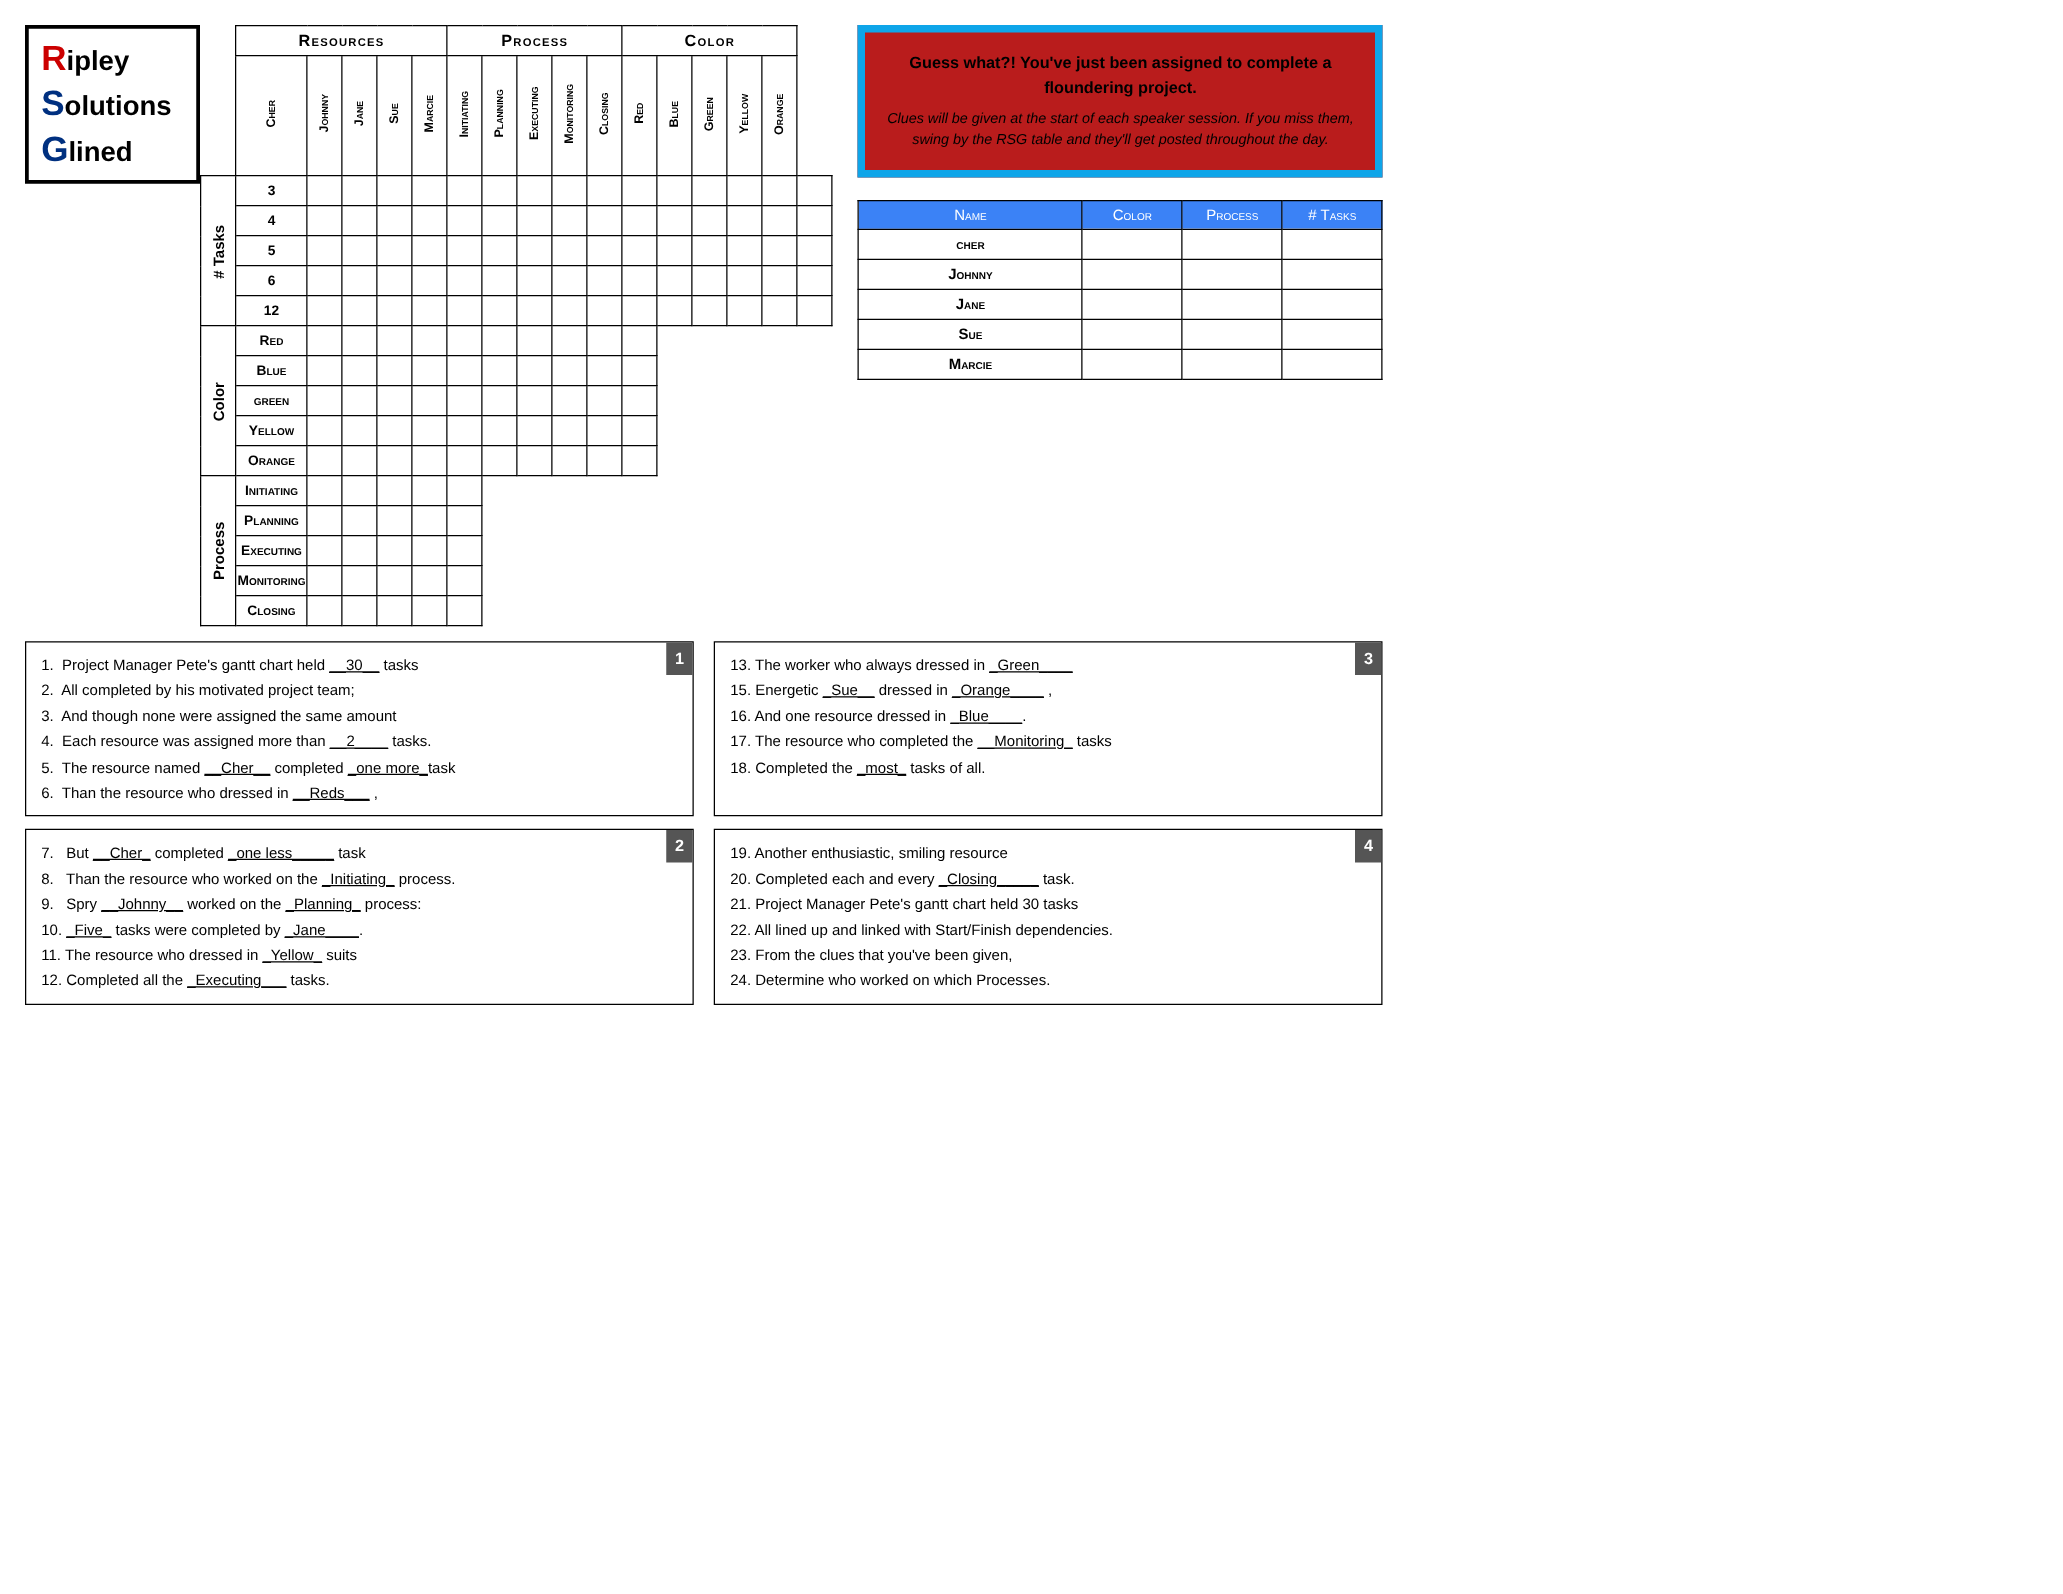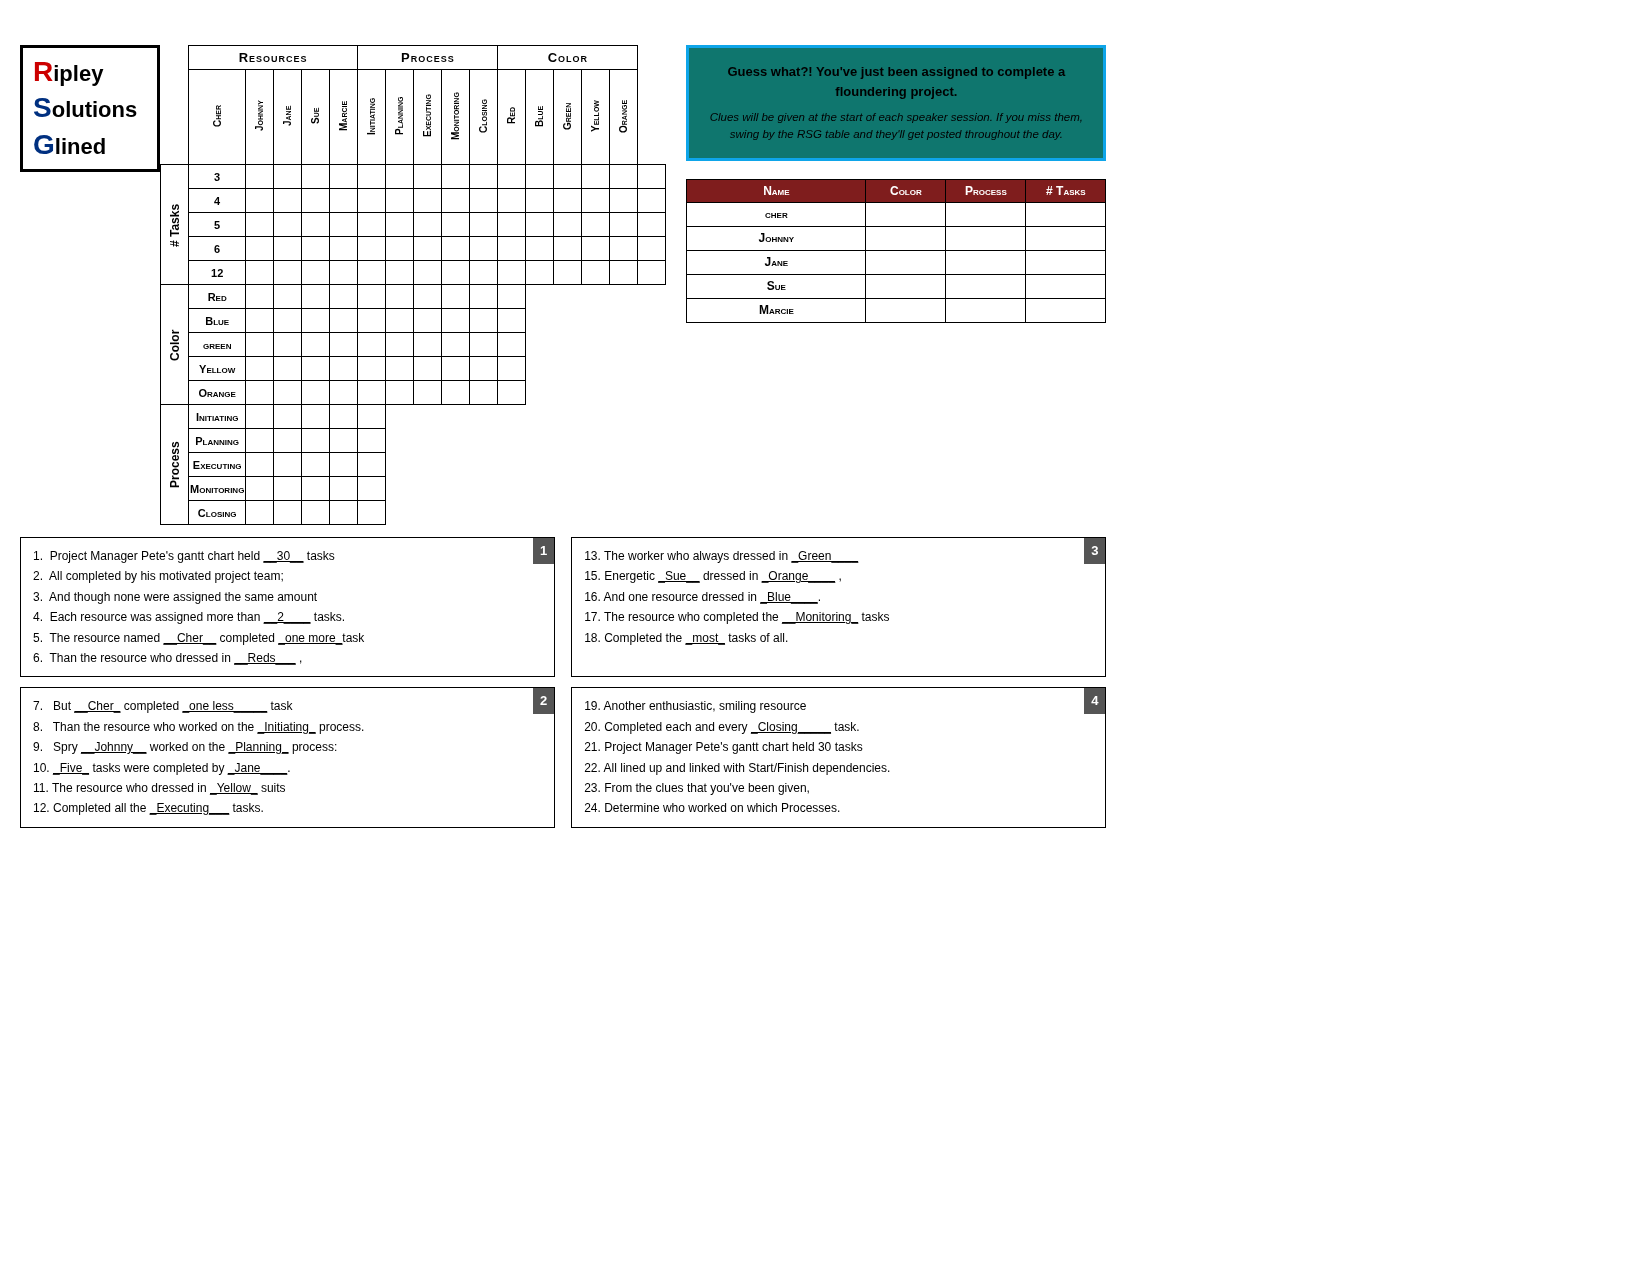--- a/index.html
+++ b/index.html
@@ -108,22 +108,22 @@
 
     
     .data-cell {
       min-width: 28px;
       width: 28px;
       height: 24px;
       background: #fff;
     }
 
     .info-box {
-      background: #0f766e;
-      border: 3px solid #0ea5e9;
+      background: #b91c1c;
+      border: 6px solid #0ea5e9;
       padding: 14px 16px;
       max-width: 420px;
       text-align: center;
       font-size: 12px;
       line-height: 1.5;
     }
     .info-box .title {
       font-weight: bold;
       font-size: 13px;
       margin-bottom: 8px;
@@ -149,23 +149,23 @@
       font-size: 12px;
       margin-top: 8px;
     }
     table.answer-table th, table.answer-table td {
       border: 1.5px solid #000;
       padding: 4px 12px;
       text-align: center;
       min-width: 80px;
     }
     table.answer-table th {
-      background: #7f1d1d;
+      background: #3b82f6;
       color: #fff;
-      font-weight: bold;
+      font-weight: normal;
     }
     table.answer-table td.name-col {
       font-weight: bold;
       text-align: center;
     }
     .clue-box {
       border: 1.5px solid #000;
       padding: 8px 12px;
       font-size: 12px;
       line-height: 1.7;
@@ -197,21 +197,20 @@
       flex-direction: row;
       gap: 16px;
     }
 
     
     .grid-and-right {
       display: flex;
       flex-direction: row;
       gap: 20px;
       align-items: flex-start;
-      margin-top: 25px;
     }
 
     .right-col {
       display: flex;
       flex-direction: column;
       gap: 10px;
     }
 
     .small-caps {
       font-variant: small-caps;

